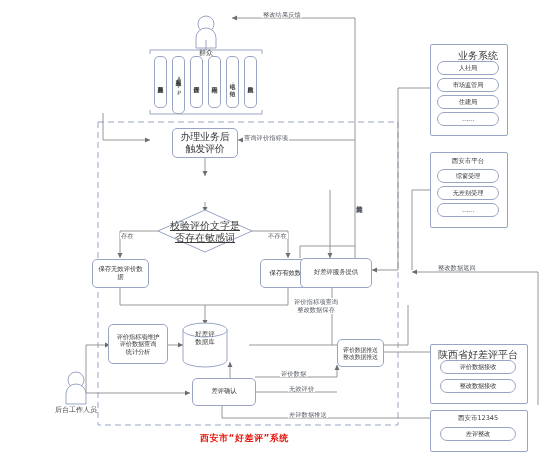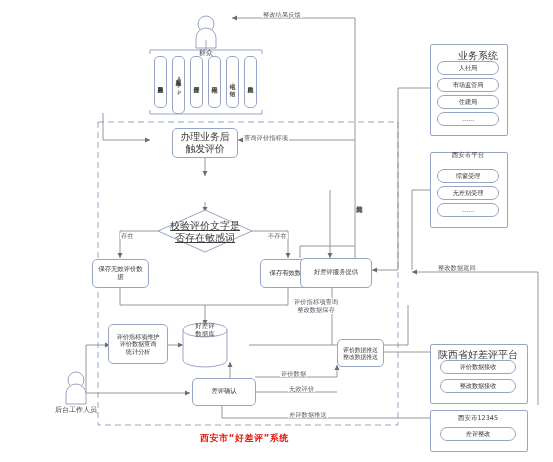--- a/index.html
+++ b/index.html
@@ -188,42 +188,42 @@
 
   <div class="node rr" style="left:300px;top:258px;width:72px;height:30px;font-size:6.5px;padding:0 1px;">好差评服务提供</div>
 
   <div class="node rr" style="left:108px;top:324px;width:60px;height:40px;font-size:6.3px;padding:0 2px;
               flex-direction:column;">
     <span>评价指标项维护</span>
     <span>评价数据查询</span>
     <span>统计分析</span>
   </div>
 
-  <div class="db" style="left:183px;top:312px;width:44px;height:38px;font-size:6.5px;flex-direction:column;">
+  <div class="db" style="left:183px;top:320px;width:44px;height:38px;font-size:6.5px;flex-direction:column;">
     <span style="display:block;">好差评</span>
     <span style="display:block;">数据库</span>
   </div>
 
   <div class="node rr" style="left:192px;top:378px;width:64px;height:28px;font-size:6.5px;">差评确认</div>
 
   <div class="node rr" style="left:337px;top:339px;width:47px;height:28px;font-size:6px;padding:0 2px;
               flex-direction:column;">
     <span>评价数据推送</span>
     <span>整改数据推送</span>
   </div>
 
   <div class="grp" style="position:absolute;left:430px;top:44px;width:76px;height:90px;"></div>
   <div class="grp-title" style="left:430px;top:49px;width:96px;font-size:10px;">业务系统</div>
   <div class="node pill" style="left:437px;top:61px;width:62px;height:14px;font-size:6.3px;">人社局</div>
   <div class="node pill" style="left:437px;top:78px;width:62px;height:14px;font-size:6.3px;">市场监管局</div>
   <div class="node pill" style="left:437px;top:95px;width:62px;height:14px;font-size:6.3px;">住建局</div>
   <div class="node pill" style="left:437px;top:112px;width:62px;height:14px;font-size:6.3px;">……</div>
 
   <div class="grp" style="position:absolute;left:430px;top:152px;width:76px;height:74px;"></div>
-  <div class="grp-title" style="left:430px;top:151px;width:76px;font-size:6.5px;">西安市平台</div>
+  <div class="grp-title" style="left:430px;top:157px;width:76px;font-size:6.5px;">西安市平台</div>
   <div class="node pill" style="left:437px;top:169px;width:62px;height:14px;font-size:6.3px;">综窗受理</div>
   <div class="node pill" style="left:437px;top:186px;width:62px;height:14px;font-size:6.3px;">无差别受理</div>
   <div class="node pill" style="left:437px;top:203px;width:62px;height:14px;font-size:6.3px;">……</div>
 
   <div class="grp" style="position:absolute;left:430px;top:344px;width:96px;height:58px;"></div>
   <div class="grp-title" style="left:430px;top:348px;width:96px;font-size:10px;">陕西省好差评平台</div>
   <div class="node pill" style="left:440px;top:360px;width:76px;height:14px;font-size:6.3px;">评价数据接收</div>
   <div class="node pill" style="left:440px;top:379px;width:76px;height:14px;font-size:6.3px;">整改数据接收</div>
 
   <div class="grp" style="position:absolute;left:430px;top:410px;width:96px;height:40px;"></div>

